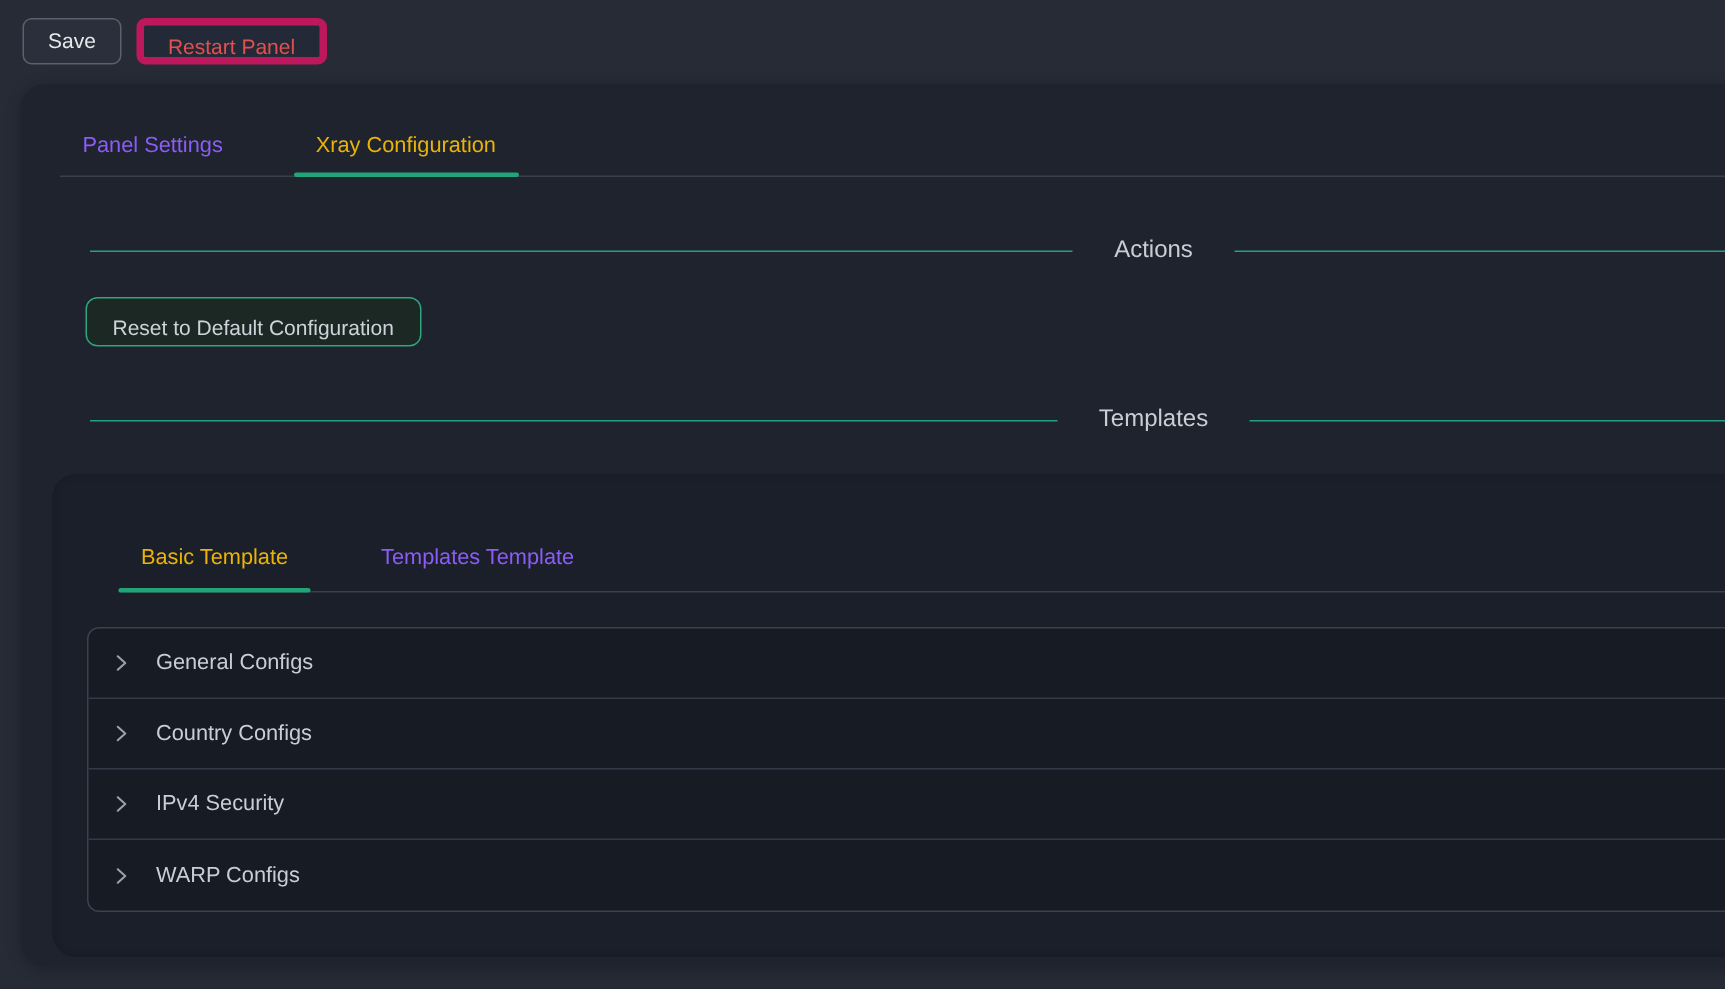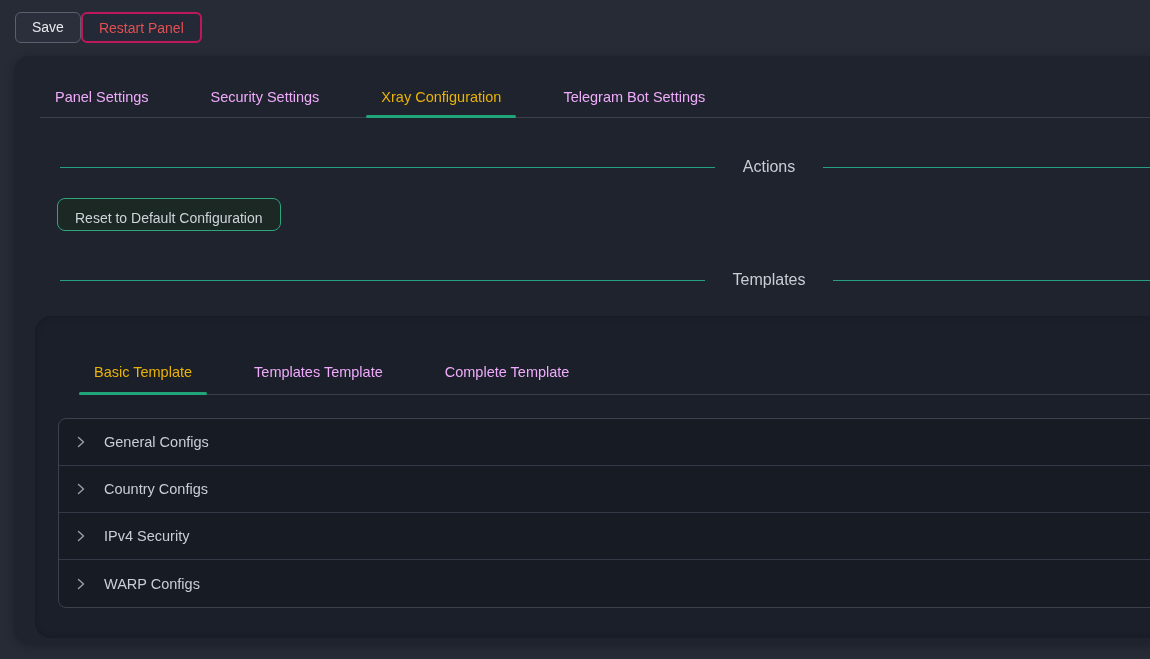--- a/index.html
+++ b/index.html
@@ -4,48 +4,48 @@
 <style>
   * { margin:0; padding:0; box-sizing:border-box; }
   html,body {
     width:1150px; height:659px; overflow:hidden;
     background:#272b36;
     font-family:"Liberation Sans", sans-serif;
     color:#c9ced6;
   }
 
   
-  .topbar { height:56px; padding:12px 0 0 15px; display:flex; }
+  .topbar { height:56px; padding:12px 0 0 15px; display:flex; gap:10px; }
   .btn {
     height:31px; padding:0 16px; border-radius:6px;
     font-size:14px; line-height:29px; cursor:pointer; white-space:nowrap;
   }
   .btn-save {
     background:#2a2f3b; border:1px solid #5a606c; color:#e6e8eb;
   }
   .btn-restart {
-    background:#242937; border:2px solid #be185d; color:#e25052;
+    background:#242937; border:5px solid #be185d; color:#e25052;
   }
 
   
   .card {
     position:absolute; left:14px; top:56px;
     width:1510px; height:588px;
     background:#1e232d; border-radius:16px;
     box-shadow:0 2px 10px rgba(0,0,0,.25);
   }
 
   
   .tabbar {
     margin:0 26px; display:flex; gap:32px;
     border-bottom:1px solid #3a3f4b;
   }
   .tab {
     position:relative; padding:33px 15px 12px;
-    font-size:14.5px; color:#f0abfc; cursor:pointer; white-space:nowrap;
+    font-size:14.5px; color:#8b5cf6; cursor:pointer; white-space:nowrap;
   }
   .tab.active { color:#eab308; }
   .tab.active::after {
     content:""; position:absolute; left:0; right:0; bottom:-1px;
     height:3px; background:#20a478; border-radius:2px;
   }
 
   
   .divider {
     display:flex; align-items:center; margin:40px 46px 0;
@@ -95,43 +95,40 @@
 
 <div class="topbar">
   <button class="btn btn-save">Save</button>
   <button class="btn btn-restart">Restart Panel</button>
 </div>
 
 <div class="card">
 
   <div class="tabbar">
     <div class="tab">Panel Settings</div>
-    <div class="tab">Security Settings</div>
     <div class="tab active">Xray Configuration</div>
-    <div class="tab">Telegram Bot Settings</div>
   </div>
 
   <div class="divider">
     <span>Actions</span>
   </div>
 
   <div class="reset-row">
     <button class="btn-reset">Reset to Default Configuration</button>
   </div>
 
   <div class="divider">
     <span>Templates</span>
   </div>
 
   <div class="inner-card">
 
     <div class="inner-tabbar">
       <div class="tab active">Basic Template</div>
       <div class="tab">Templates Template</div>
-      <div class="tab">Complete Template</div>
     </div>
 
     <div class="collapse">
 
       <div class="collapse-header">
         <span class="chev">
           <svg width="12" height="12" viewBox="0 0 12 12">
               <polyline points="3.5,1.5 8.5,6 3.5,10.5" fill="none" stroke="#9ba1ab" stroke-width="1.4" stroke-linecap="round" stroke-linejoin="round"></polyline>
             </svg>
         </span>

